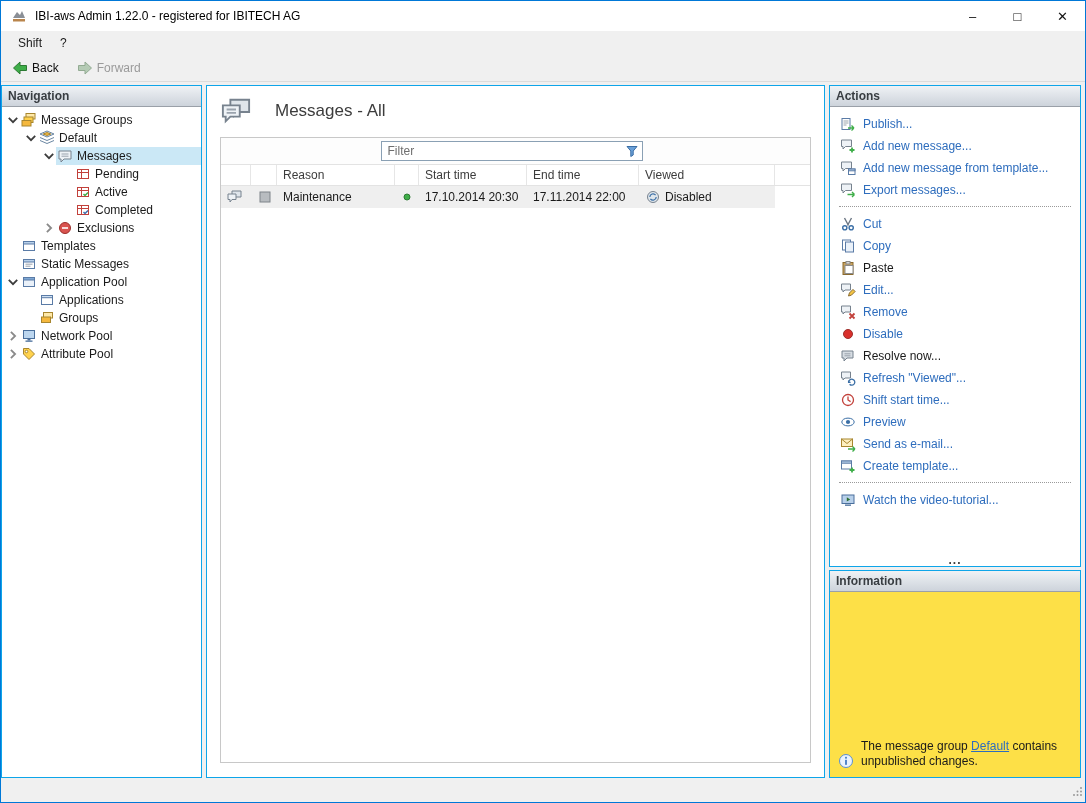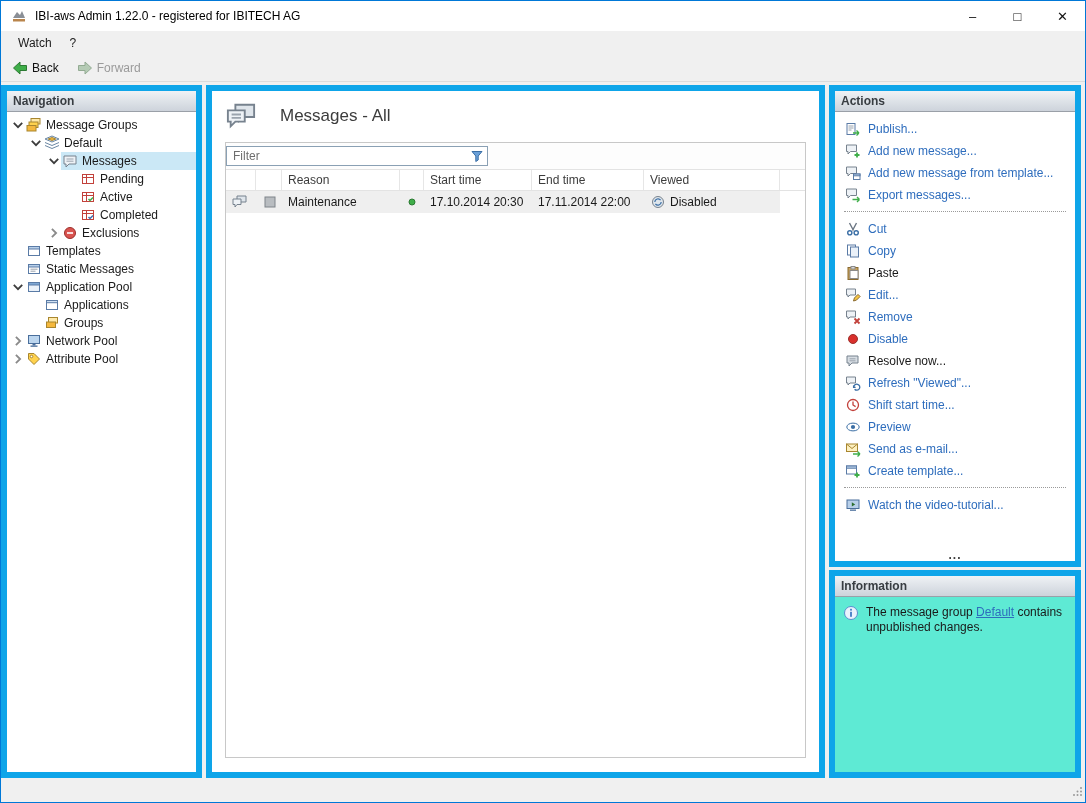--- a/index.html
+++ b/index.html
@@ -17,21 +17,21 @@
   
   .menubar{flex:0 0 24px;display:flex;align-items:center;background:#f0f0f0;padding-left:8px}
   .menu-item{padding:3px 9px;cursor:default}
   .toolbar{flex:0 0 27px;display:flex;align-items:center;background:#f0f0f0;padding-left:6px;gap:8px;border-bottom:1px solid #dcdcdc}
   .tool-btn{display:flex;align-items:center;gap:4px;padding:2px 5px;cursor:default}
   .tool-btn .lbl{color:#111}
   .tool-btn.disabled .lbl{color:#9a9a9a}
 
   
   .content{flex:1;display:flex;gap:4px;padding:3px 4px 3px 0;min-height:0}
-  .panel{background:#fff;border:6px solid #0ea5e9;display:flex;flex-direction:column;min-height:0}
+  .panel{background:#fff;border:1px solid #0ea5e9;display:flex;flex-direction:column;min-height:0}
   .nav-panel{flex:0 0 201px;width:201px}
   .main-panel{flex:1;min-width:0}
   .right-col{flex:0 0 252px;width:252px;display:flex;flex-direction:column;gap:3px;min-height:0}
   .actions-panel{flex:1;min-height:0}
   .info-panel{flex:0 0 208px;height:208px}
   .panel-header{flex:0 0 21px;background:linear-gradient(#eff2f5,#cdd3db);border-bottom:1px solid #9aa0a8;display:flex;align-items:center;padding-left:6px;font-weight:bold;color:#383d42;font-size:12px}
 
   
   .tree{flex:1;padding-top:4px;overflow:hidden}
   .tree-row{display:flex;align-items:center;height:18px;cursor:default;white-space:nowrap}
@@ -45,40 +45,40 @@
   .icon svg{width:100%;height:100%}
   .icon-lg{width:30px;height:30px;flex:0 0 30px;display:inline-flex}
   .icon-lg svg{width:100%;height:100%}
   .icon-sm{width:18px;height:16px;flex:0 0 18px;display:inline-flex}
   .icon-sm svg{width:16px;height:16px}
 
   
   .main-head{display:flex;align-items:center;gap:24px;padding:10px 14px 8px 14px}
   .main-title{font-size:17px;color:#3c3c3c}
   .table-box{margin:3px 13px 14px 13px;border:1px solid #c8c8c8;flex:1;display:flex;flex-direction:column;min-height:0;background:#fff}
-  .filter-row{flex:0 0 26px;display:flex;align-items:center;justify-content:flex-start;padding-right:8px;background:#fdfdfd}
+  .filter-row{flex:0 0 26px;display:flex;align-items:center;justify-content:center;padding-right:8px;background:#fdfdfd}
   .filter-box{width:262px;height:20px;border:1px solid #8aa0b4;display:flex;align-items:center;background:#fff}
   .filter-box input{flex:1;border:none;outline:none;padding:0 6px;font:12px "Liberation Sans",sans-serif;color:#222;background:transparent}
   .filter-box input::placeholder{color:#6e6e6e}
   .thead{display:flex;flex:0 0 22px;border-top:1px solid #e3e3e3;border-bottom:1px solid #e3e3e3;background:#fff}
   .th{display:flex;align-items:center;padding-left:6px;color:#3c3c3c;border-right:1px solid #e6e6e6;overflow:hidden}
   .trow{display:flex;height:22px;align-items:center;background:#efefef;width:554px}
   .td{display:flex;align-items:center;padding-left:6px;height:100%;overflow:hidden;gap:4px}
   .td.center{justify-content:center;padding-left:0}
 
   
   .action-list{padding-top:6px;flex:1;display:flex;flex-direction:column}
   .action-item{display:flex;align-items:center;gap:7px;min-height:22px;padding-left:10px;cursor:pointer}
   .action-label{color:#2e6dbd}
   .action-item.disabled .action-label{color:#1a1a1a}
   .action-sep{border-top:1px dotted #9a9a9a;margin:5px 9px 6px 9px;height:0}
   .actions-overflow{margin-top:auto;text-align:center;color:#3c3c3c;font-weight:bold;letter-spacing:1px;padding:0 0 1px 0;line-height:10px}
 
   
-  .info-body{flex:1;background:#5eead4;padding:8px 8px;display:flex;gap:7px;align-items:flex-start}
+  .info-body{flex:1;background:#fde047;padding:8px 8px;display:flex;gap:7px;align-items:flex-end}
   .info-text{line-height:15px;max-width:205px}
   .info-link{color:#2e6dbd;text-decoration:underline;cursor:pointer}
 
   
   .statusbar{flex:0 0 21px;background:#f0f0f0;position:relative}
   .grip{position:absolute;right:2px;bottom:2px;cursor:nwse-resize}
 </style>
 </head>
 <body>
 
@@ -92,21 +92,21 @@
         </svg>
       </span>
     <span class="title-text">IBI-aws Admin 1.22.0 - registered for IBITECH AG</span>
     <span class="tb-spacer"></span>
     <span class="win-btn">–</span>
     <span class="win-btn">□</span>
     <span class="win-btn">✕</span>
   </div>
 
   <div class="menubar">
-    <span class="menu-item">Watch</span>
+    <span class="menu-item">Shift</span>
     <span class="menu-item">?</span>
   </div>
 
   <div class="toolbar">
     <span class="tool-btn">
       <span class="icon">
           <svg viewBox="0 0 16 16">
             <path d="M8 2L1.5 8 8 14v-3.5h6.5v-5H8z" fill="#3fae49" stroke="#2c7a33"></path>
           </svg>
         </span>

